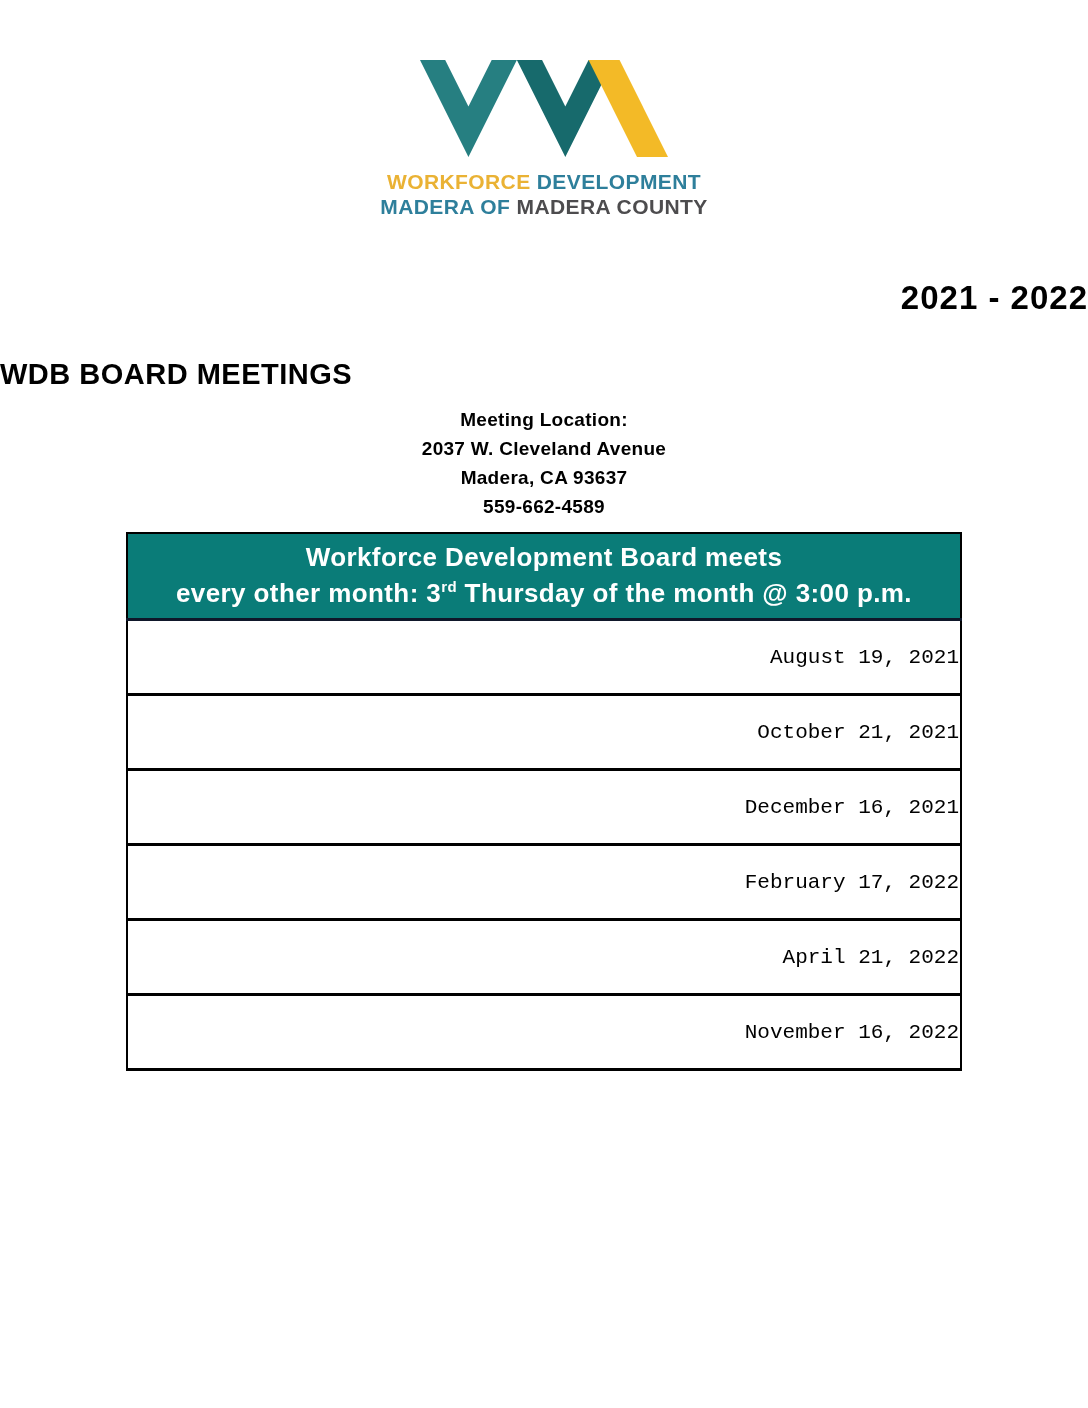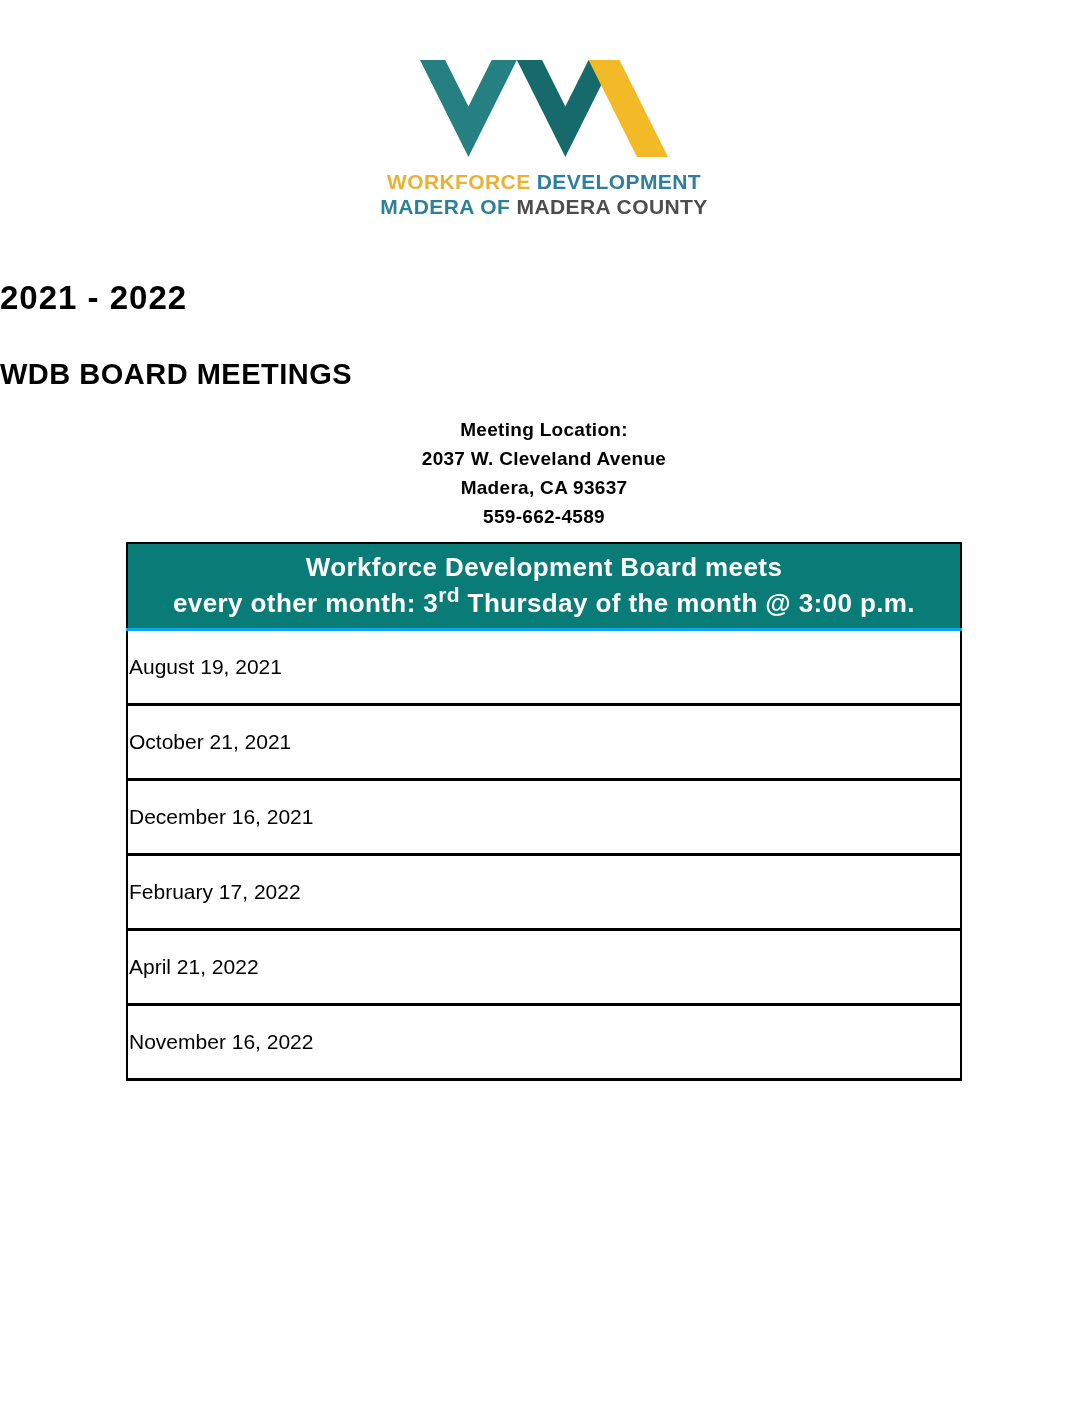--- a/index.html
+++ b/index.html
@@ -32,36 +32,36 @@
     font-weight: bold;
     line-height: 25px;
     letter-spacing: 0.4px;
   }
   .logo-wordmark .gold { color: var(--logo-text-gold); }
   .logo-wordmark .blue { color: var(--logo-text-blue); }
   .logo-wordmark .gray { color: var(--logo-text-gray); }
 
   .years-heading {
     margin-top: 60px;
-    text-align: left;
+    text-align: right;
     font-size: 33px;
     font-weight: bold;
     letter-spacing: 1px;
     line-height: 38px;
   }
   .page-title {
     margin-top: 40px;
     text-align: left;
     font-size: 29px;
     font-weight: bold;
     letter-spacing: 0.5px;
     line-height: 34px;
   }
   .address-block {
-    margin-top: 24px;
+    margin-top: 14px;
     text-align: center;
     font-size: 19px;
     font-weight: bold;
     line-height: 29px;
     letter-spacing: 0.3px;
   }
 
   table.meetings {
     width: 836px;
     margin: 11px auto 0 auto;
@@ -70,33 +70,34 @@
     border-bottom-width: 3px;
   }
   table.meetings th.banner {
     background: var(--banner-teal);
     color: var(--banner-text);
     font-size: 26px;
     font-weight: bold;
     letter-spacing: 0.4px;
     line-height: 36px;
     padding: 5px 4px 7px 4px;
-    border-bottom: 3px solid #0ea5e9;
+    border-bottom: 3px solid #0f172a;
   }
   table.meetings th.banner sup {
-    font-size: 21px;
+    font-size: 15px;
     vertical-align: super;
     line-height: 0;
   }
   table.meetings td {
     height: 70px;
-    text-align: left;
+    text-align: right;
     vertical-align: middle;
     font-size: 21px;
     border-top: 3px solid #000000;
+    font-family: Liberation Mono, monospace;
   }
 </style>
 </head>
 <body>
 
 <div class="page">
 
   <div class="logo-block">
     <svg class="logo-mark" viewBox="0 0 256 100" xmlns="http://www.w3.org/2000/svg">
       <polygon points="0,0 26,0 50,48 74,0 100,0 50,100" fill="var(--logo-teal-light)"></polygon>

